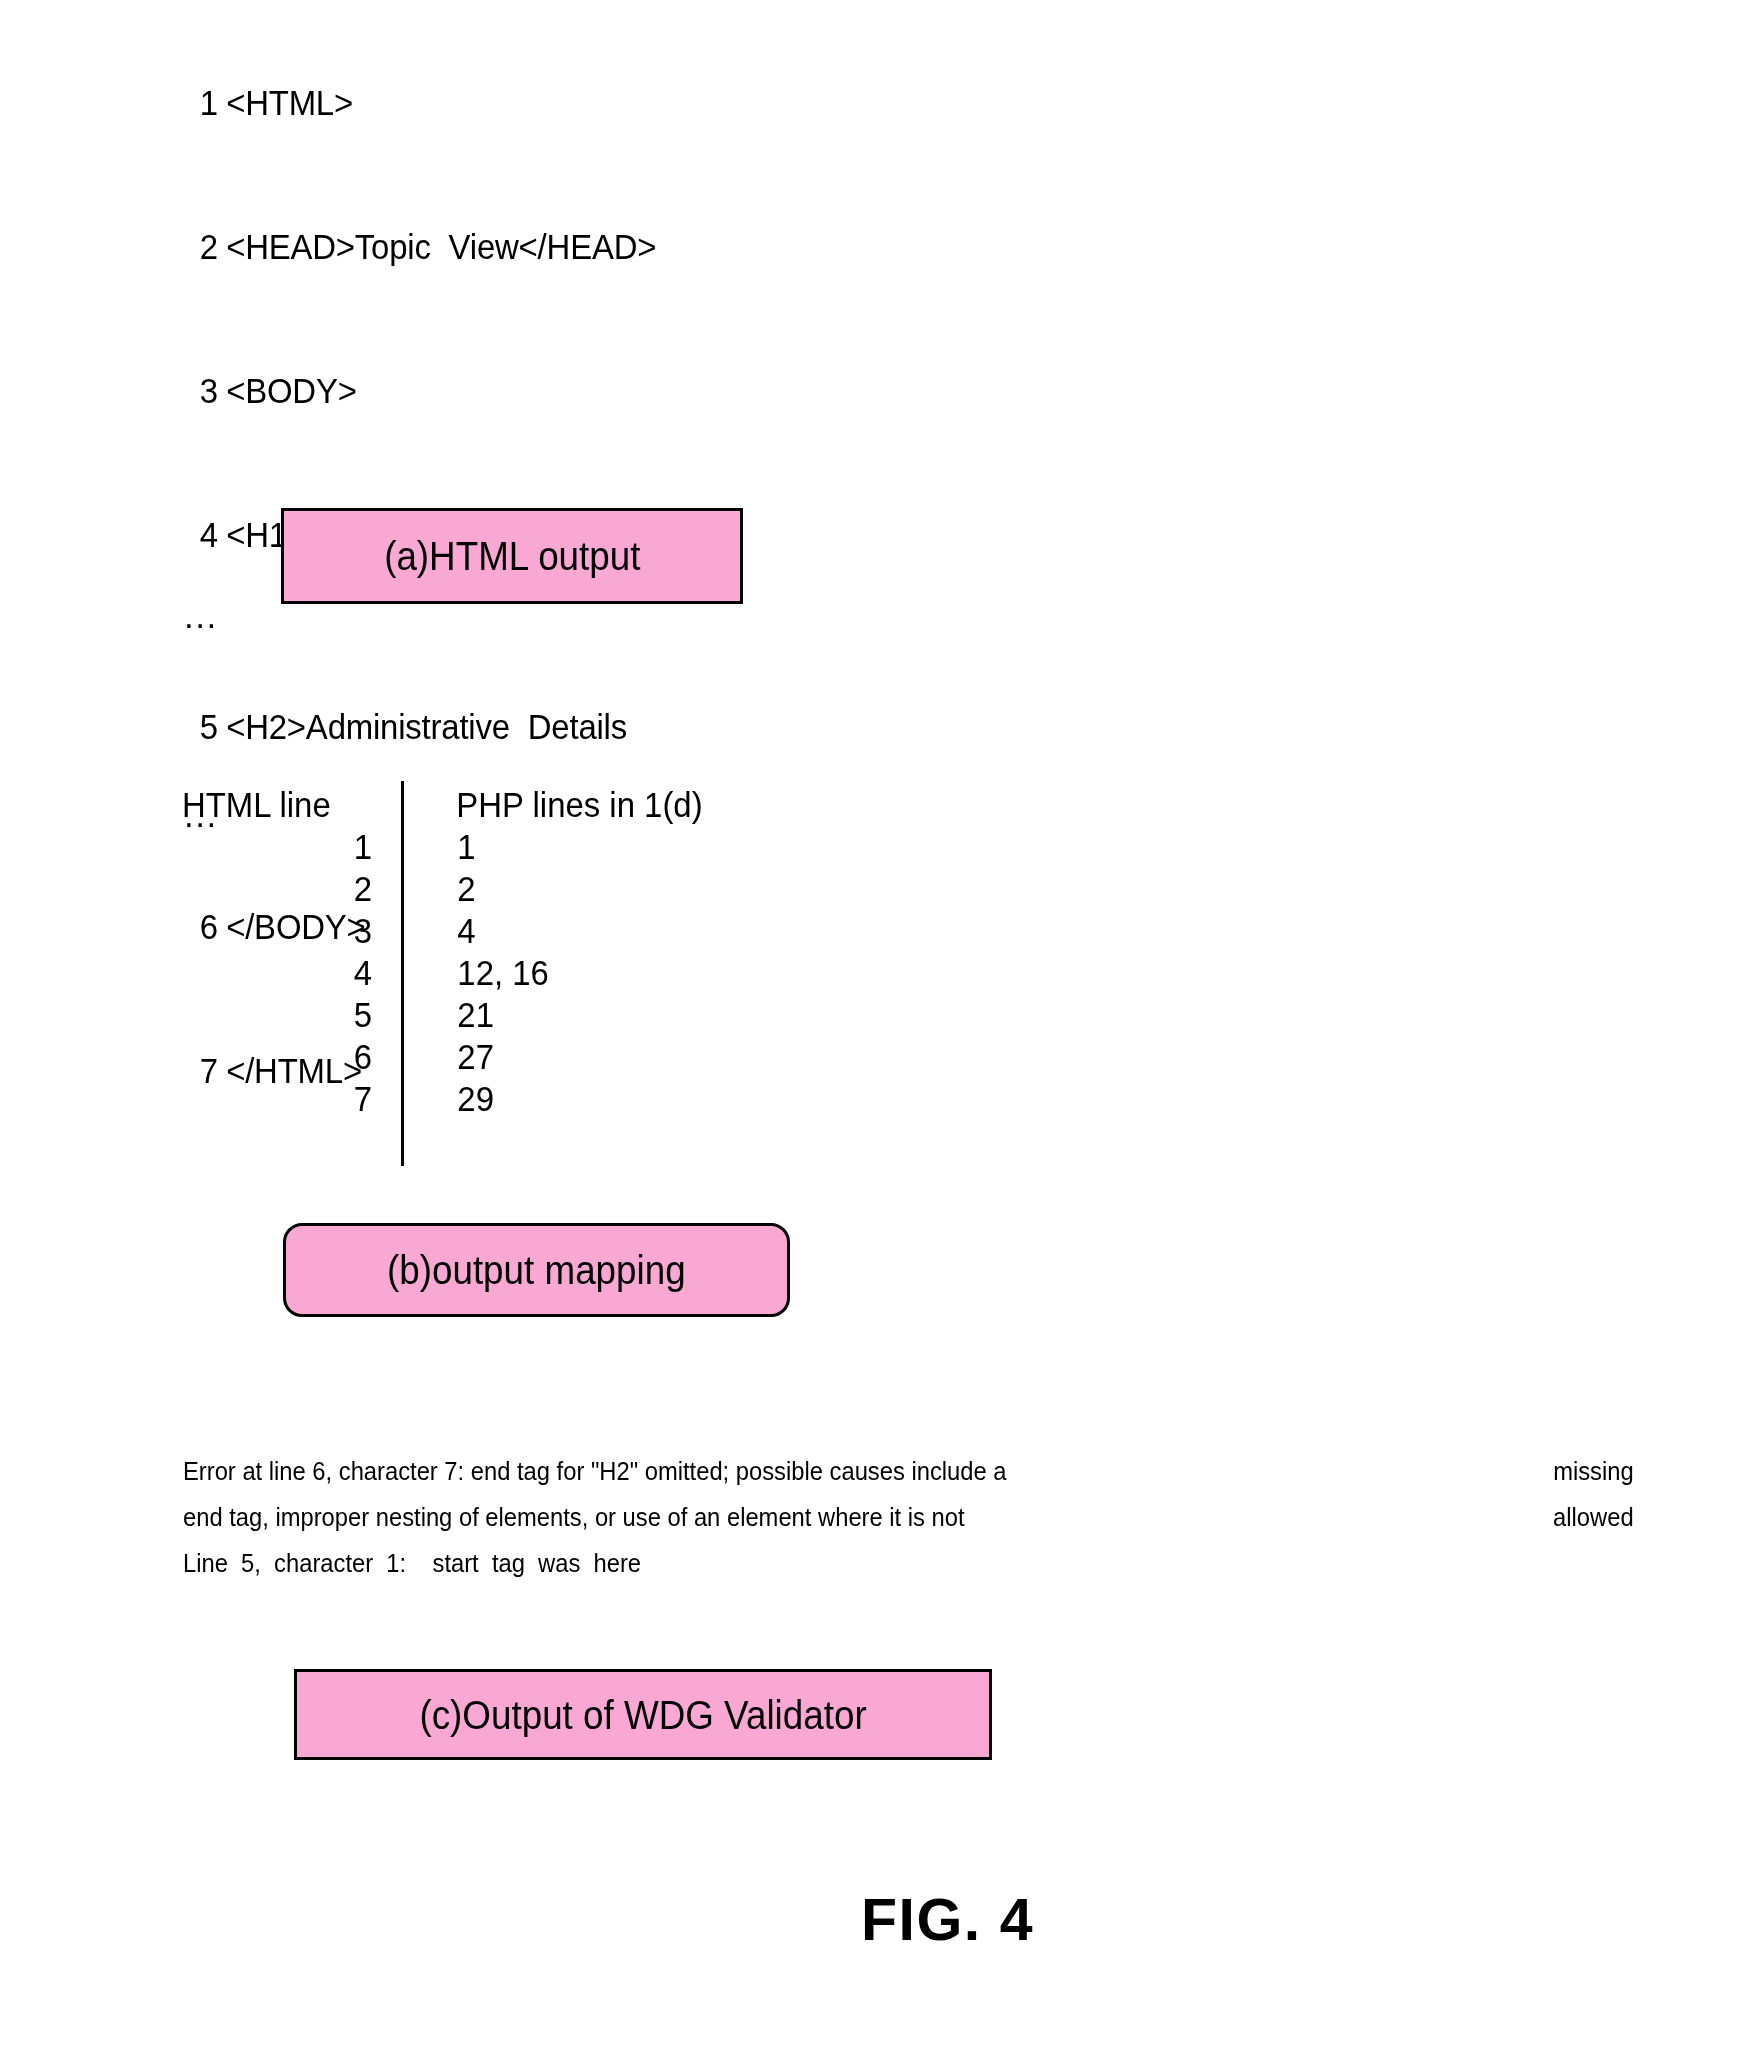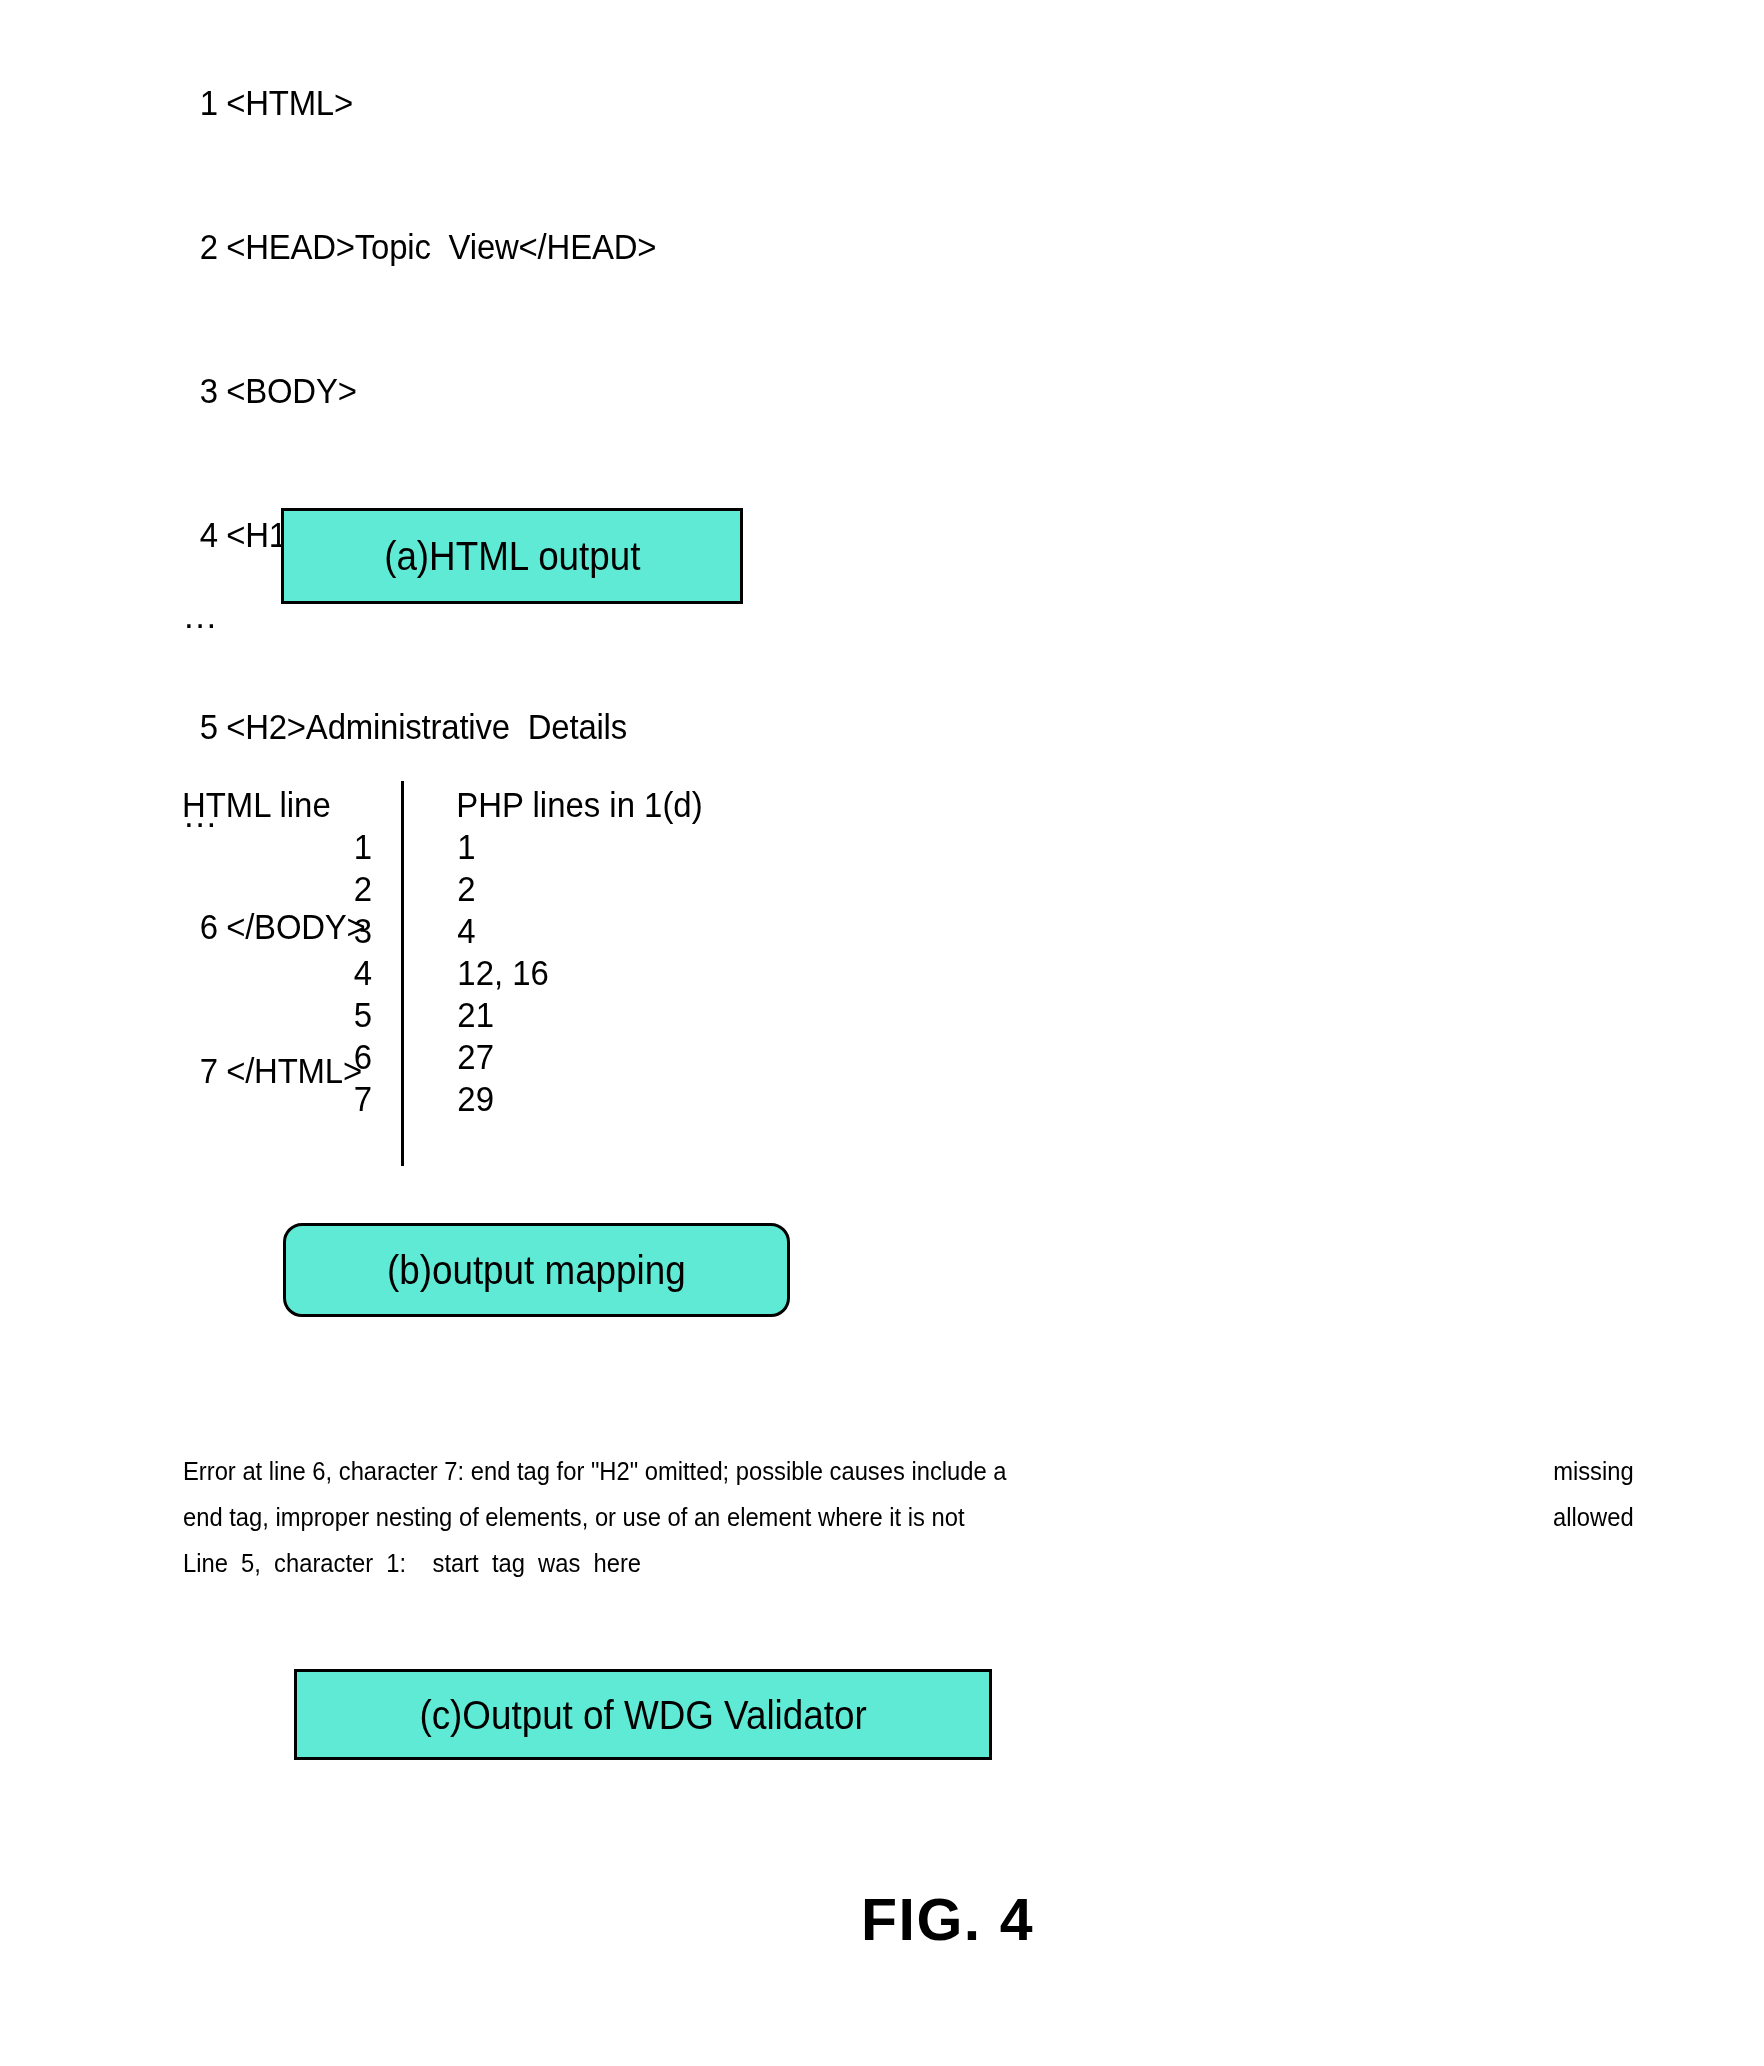--- a/index.html
+++ b/index.html
@@ -53,21 +53,21 @@
     font-size: 35px;
   }
 
   
   .gap-small { height: 7.7px; }
 
   
   .caption-box {
     position: absolute;
     border: 3.1px solid #000000;
-    background: #5eead4;
+    background: #f9a8d4;
     display: flex;
     align-items: center;
     justify-content: center;
     box-sizing: border-box;
   }
   .caption-box .caption-text {
     font-size: 40px;
     line-height: 1;
     white-space: nowrap;
     transform: scaleX(0.92);

